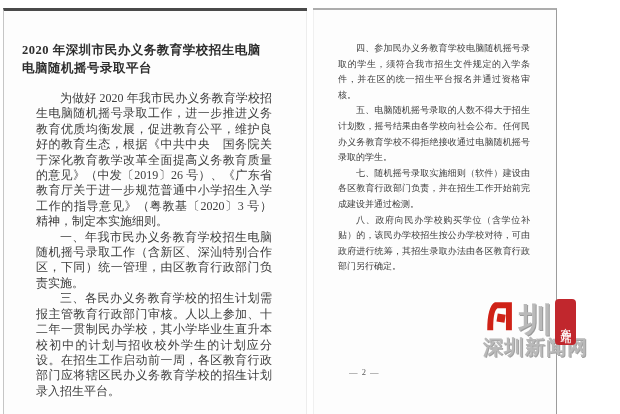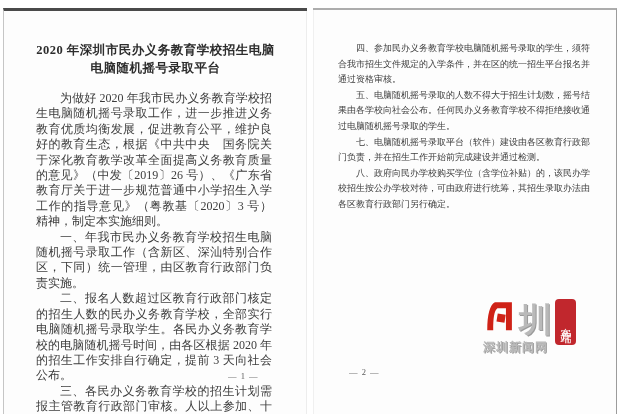--- a/index.html
+++ b/index.html
@@ -2,71 +2,70 @@
 <html><head>
 <meta charset="utf-8">
 <style>
   html,body{margin:0;padding:0;background:#ffffff;}
   .canvas{position:relative;width:620px;height:414px;background:#ffffff;overflow:hidden;
           font-family:"Liberation Serif","DejaVu Serif",serif;}
   
   .page{position:absolute;top:8px;height:406px;background:#fdfdfd;box-sizing:border-box;}
   .page-1{left:3px;width:304px;border-top:3px solid #4a4a4a;border-left:1px solid #c6c6c6;
           box-shadow:inset -1px 0 0 #ededed;}
-  .page-2{left:313px;width:304px;border-top:2px solid #adadad;border-right:1px solid #9c9c9c;
+  .page-2{left:313px;width:244px;border-top:2px solid #adadad;border-right:1px solid #9c9c9c;
           box-shadow:inset 1px 0 0 #f0f0f0;}
   
-  .doc-title{margin:30px 18px 0;text-align:center;font-weight:bold;font-size:12.5px;
+  .doc-title{margin:30px 18px 0;font-weight:bold;font-size:12.5px;
              line-height:18px;color:#2d2d2d;letter-spacing:.5px;}
   .body-text{margin:14px 35px 0 32px;font-size:12px;line-height:15.4px;color:#3c3c3c;
              text-align:justify;}
   .page-2 .body-text{margin:31px 26px 0 25px;font-size:9px;line-height:15.6px;}
   .body-text p{margin:0;text-indent:2em;}
   .em-red{font-weight:bold;color:#222222;border-bottom:2px solid #e02718;}
   .pagenum{position:absolute;font-size:8.5px;color:#5a5a5a;letter-spacing:1px;white-space:nowrap;}
   .page-1 .pagenum{top:360px;left:224px;}
   .page-2 .pagenum{top:357px;left:36px;}
   
   .watermark{position:absolute;left:483px;top:297px;width:100px;}
   .wm-row{display:flex;align-items:flex-end;gap:2px;}
   .wm-zh{font-family:"Liberation Sans","DejaVu Sans",sans-serif;font-size:33px;font-weight:bold;
          color:#b9b9b9;line-height:34px;letter-spacing:-2px;
          text-shadow:1px 1px 0 #9a9a9a;}
-  .wm-name{font-family:"Liberation Sans","DejaVu Sans",sans-serif;font-size:12px;font-weight:bold;
+  .wm-name{font-family:"Liberation Sans","DejaVu Sans",sans-serif;font-size:20px;font-weight:bold;
            color:#b9b9b9;letter-spacing:1px;margin-top:3px;line-height:15px;white-space:nowrap;
            text-shadow:1px 1px 0 #a2a2a2;}
   .wm-badge{position:absolute;left:555px;top:299px;width:21px;height:46px;background:#c1272d;
             border-radius:4px;color:#ffffff;writing-mode:vertical-rl;text-align:center;
             font-size:11px;letter-spacing:2px;line-height:21px;
             font-family:"Liberation Sans","DejaVu Sans",sans-serif;}
 </style>
 </head>
 <body>
 
 <div class="canvas">
 
   <div class="page page-1">
     <div class="doc-title">
       <div>2020 年深圳市民办义务教育学校招生电脑</div>
       <div>电脑随机摇号录取平台</div>
     </div>
     <div class="body-text">
       <p>为做好 2020 年我市民办义务教育学校招生电脑随机摇号录取工作，进一步推进义务教育优质均衡发展，促进教育公平，维护良好的教育生态，根据《中共中央　国务院关于深化教育教学改革全面提高义务教育质量的意见》（中发〔2019〕26 号）、《广东省教育厅关于进一步规范普通中小学招生入学工作的指导意见》（粤教基〔2020〕3 号）精神，制定本实施细则。</p>
       <p>一、年我市民办义务教育学校招生电脑随机摇号录取工作（含新区、深汕特别合作区，下同）统一管理，由区教育行政部门负责实施。</p>
-      <p>二、报名人数超过区教育行政部门核定的招生人数的民办义务教育学校，全部实行电脑随机摇号录取学生。各民办义务教育学校的电脑随机摇号时间，由各区根据 2020 年的招生工作安排自行确定，提前 3 天向社会公布。</p>
       <p>三、各民办义务教育学校的招生计划需报主管教育行政部门审核。人以上参加、十二年一贯制民办学校，其小学毕业生直升本校初中的计划与招收校外学生的计划应分设。在招生工作启动前一周，各区教育行政部门应将辖区民办义务教育学校的招生计划录入招生平台。</p>
     </div>
     <div class="pagenum">— 1 —</div>
   </div>
 
   <div class="page page-2">
     <div class="body-text">
       <p>四、参加民办义务教育学校电脑随机摇号录取的学生，须符合我市招生文件规定的入学条件，并在区的统一招生平台报名并通过资格审核。</p>
       <p>五、电脑随机摇号录取的人数不得大于招生计划数，摇号结果由各学校向社会公布。任何民办义务教育学校不得拒绝接收通过电脑随机摇号录取的学生。</p>
-      <p>七、电脑随机摇号录取平台（软件）建设由各区教育行政部门负责，并在招生工作开始前完成建设并通过检测。</p>
+      <p>七、随机摇号录取实施细则（软件）建设由各区教育行政部门负责，并在招生工作开始前完成建设并通过检测。</p>
       <p>八、政府向民办学校购买学位（含学位补贴）的，该民办学校招生按公办学校对待，可由政府进行统筹，其招生录取办法由各区教育行政部门另行确定。</p>
     </div>
     <div class="pagenum">— 2 —</div>
   </div>
 
   <div class="watermark">
     <div class="wm-row">
       <span>
         <svg width="34" height="36" viewBox="0 0 40 40">
           <path d="M5 38 C5 20 8 8 14 5 L34 5 L34 38 L27 38 L27 12 L17 12 C13 15 12 24 12 38 Z" fill="#cf2217"></path>

